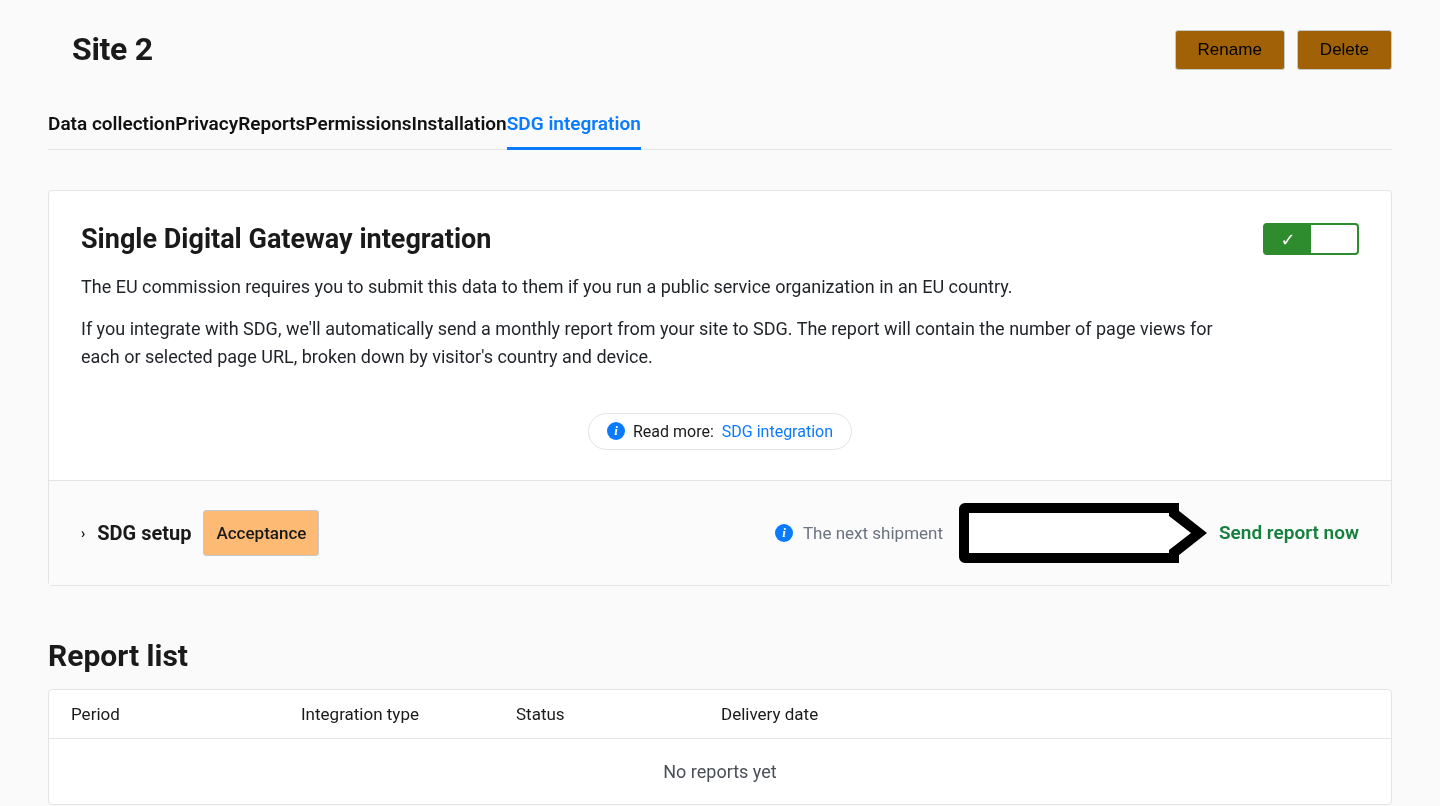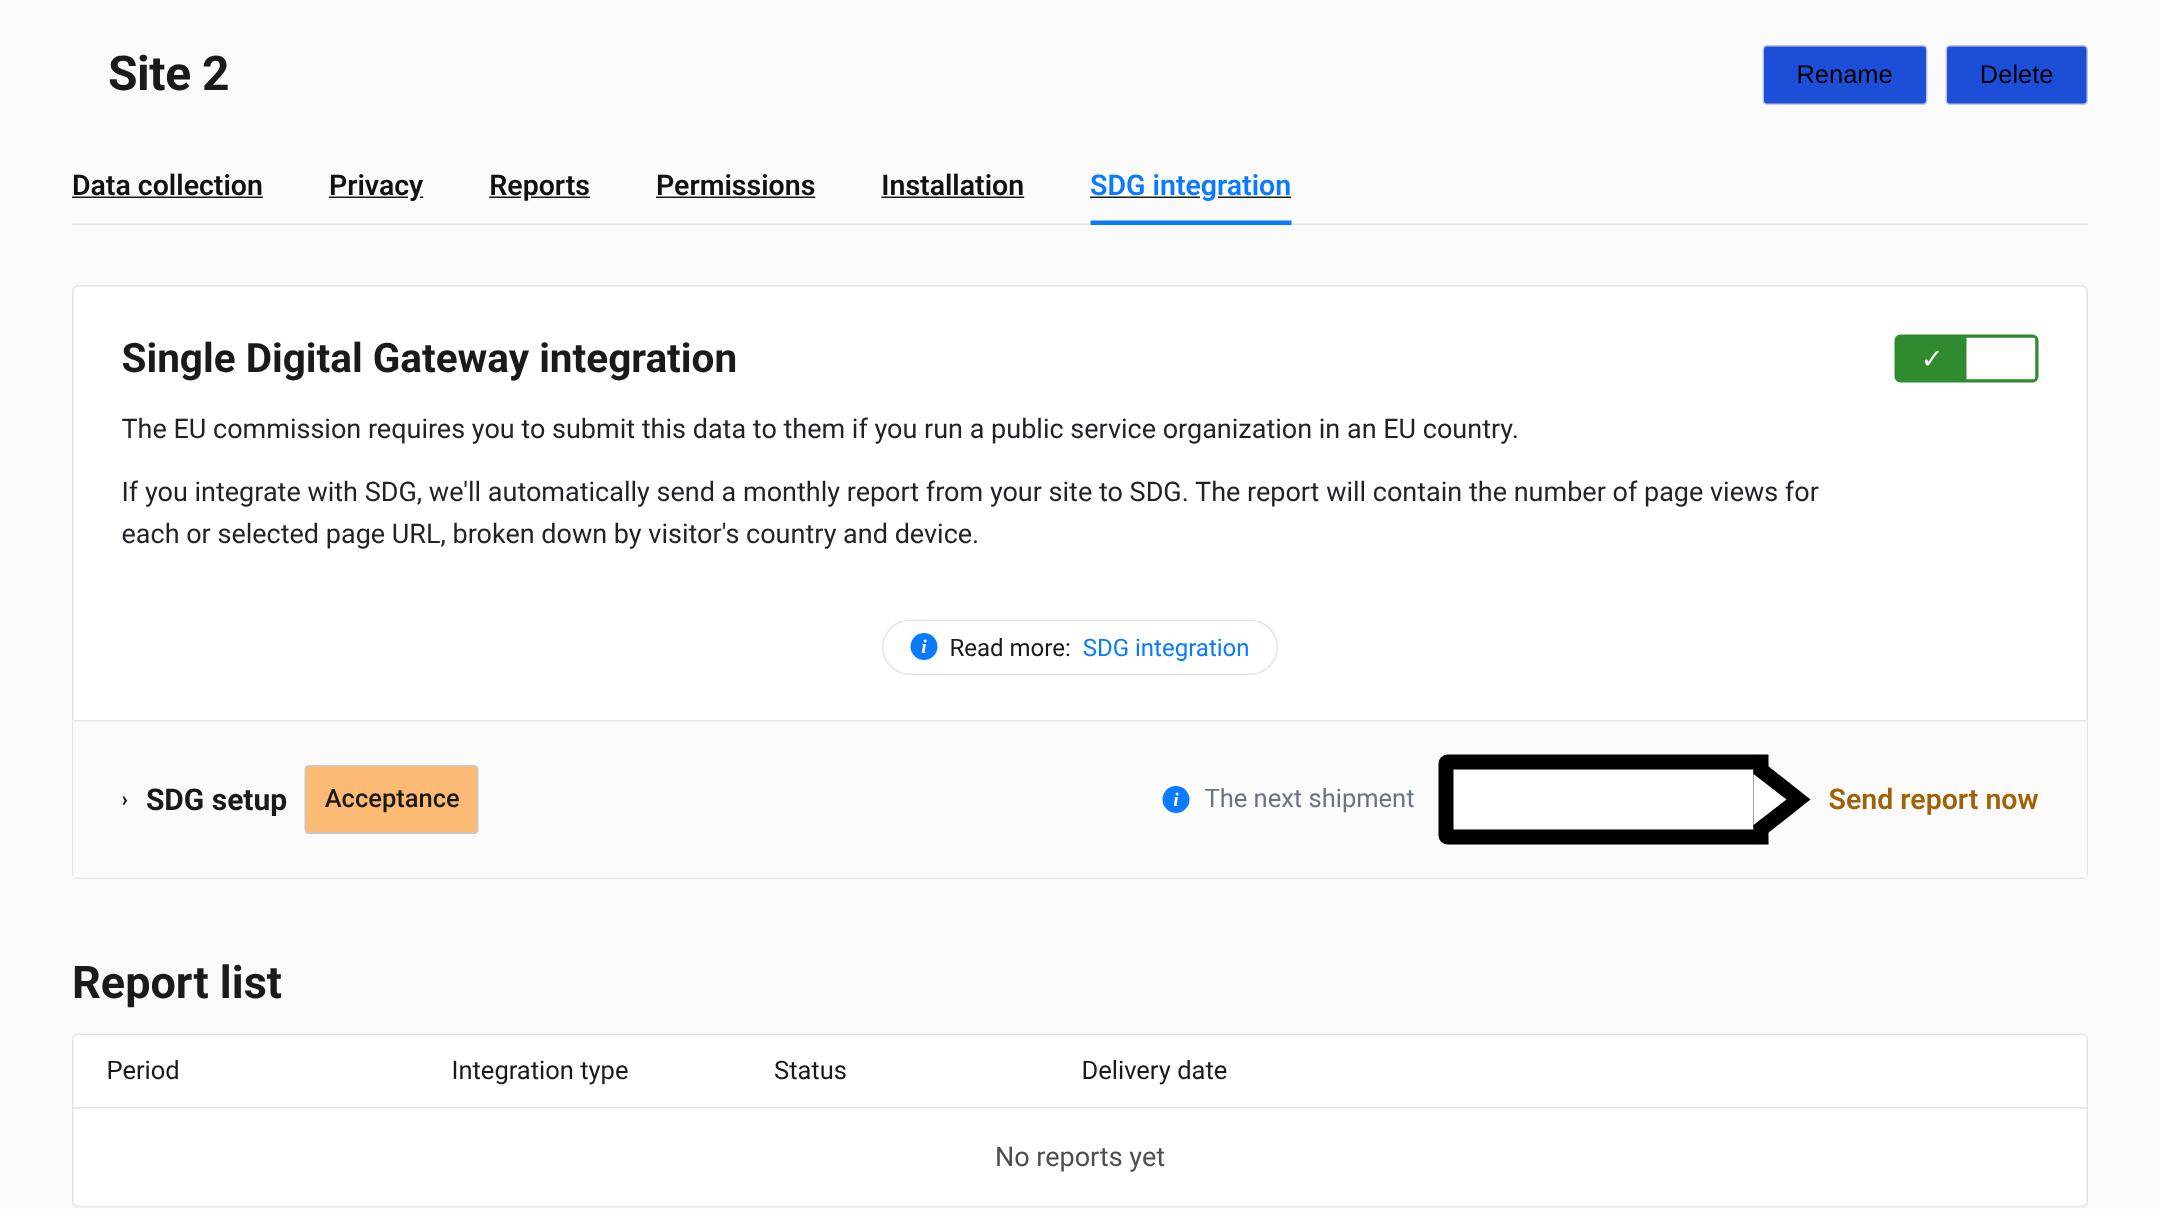--- a/index.html
+++ b/index.html
@@ -20,34 +20,32 @@
       letter-spacing: -0.3px;
       margin-left: 24px;
     }
     .site-id {
       color: #6b7280;
       font-size: 16px;
       margin-top: 4px;
     }
     .actions { display: flex; gap: 12px; }
     .btn {
-      background: #1d4ed8;
+      background: #a16207;
       border: 1px solid #c5c8cc;
       padding: 9px 22px;
       font-size: 17px;
       font-weight: 500;
       cursor: pointer;
       border-radius: 3px;
     }
     .tabs {
       display: flex;
-      gap: 44px;
       border-bottom: 1px solid #e2e4e6;
       margin-top: 42px;
-      text-decoration: underline;
     }
     .tab {
       font-size: 19px;
       font-weight: 600;
       padding-bottom: 12px;
       cursor: pointer;
       color: #111;
     }
     .tab.active {
       color: #0a7aff;
@@ -168,21 +166,21 @@
       content: "";
       position: absolute;
       right: -22px; top: 50%;
       transform: translateY(-50%);
       border-left: 22px solid #fff;
       border-top: 17px solid transparent;
       border-bottom: 17px solid transparent;
       z-index: 1;
     }
     .send-link {
-      color: #a16207;
+      color: #15803d;
       font-size: 19px;
       font-weight: 600;
       cursor: pointer;
       margin-left: 24px;
     }
     .report-heading {
       font-size: 30px;
       font-weight: 700;
       margin-top: 52px;
     }

